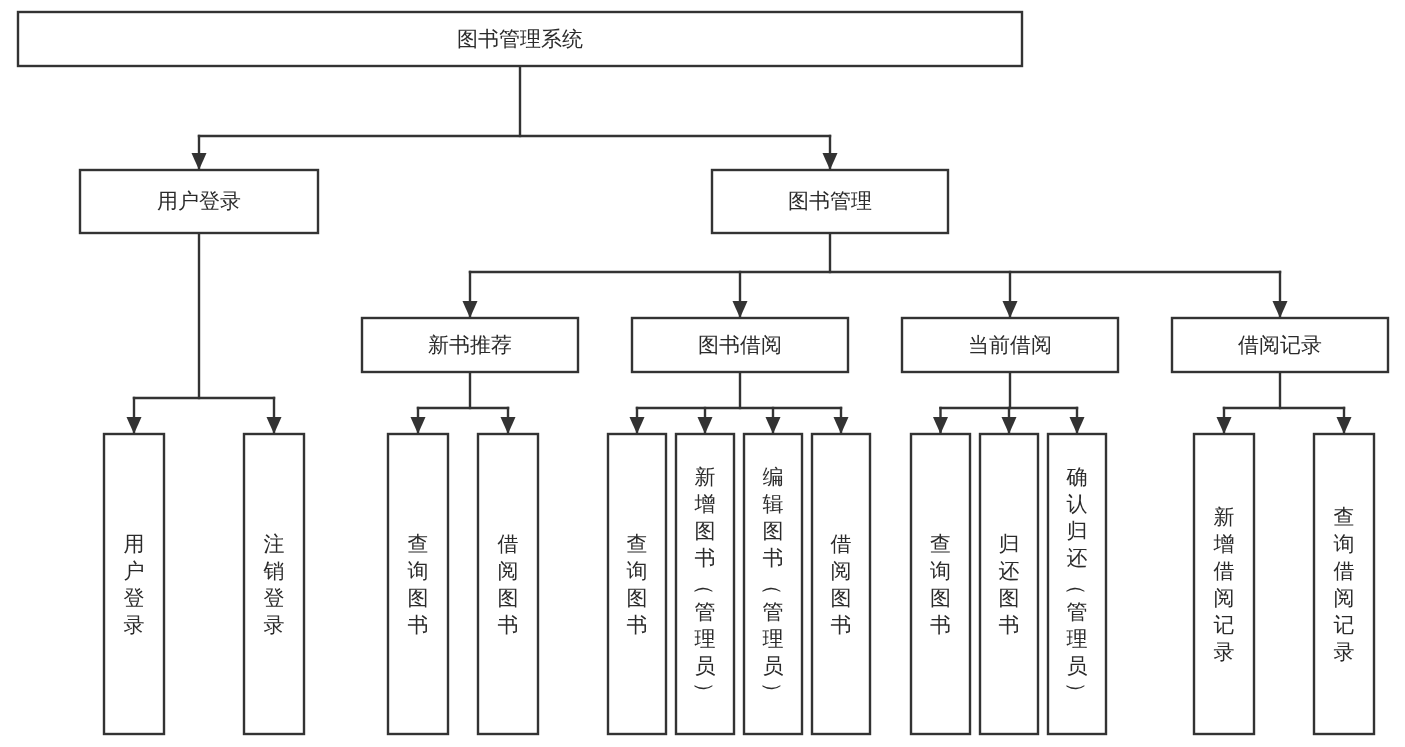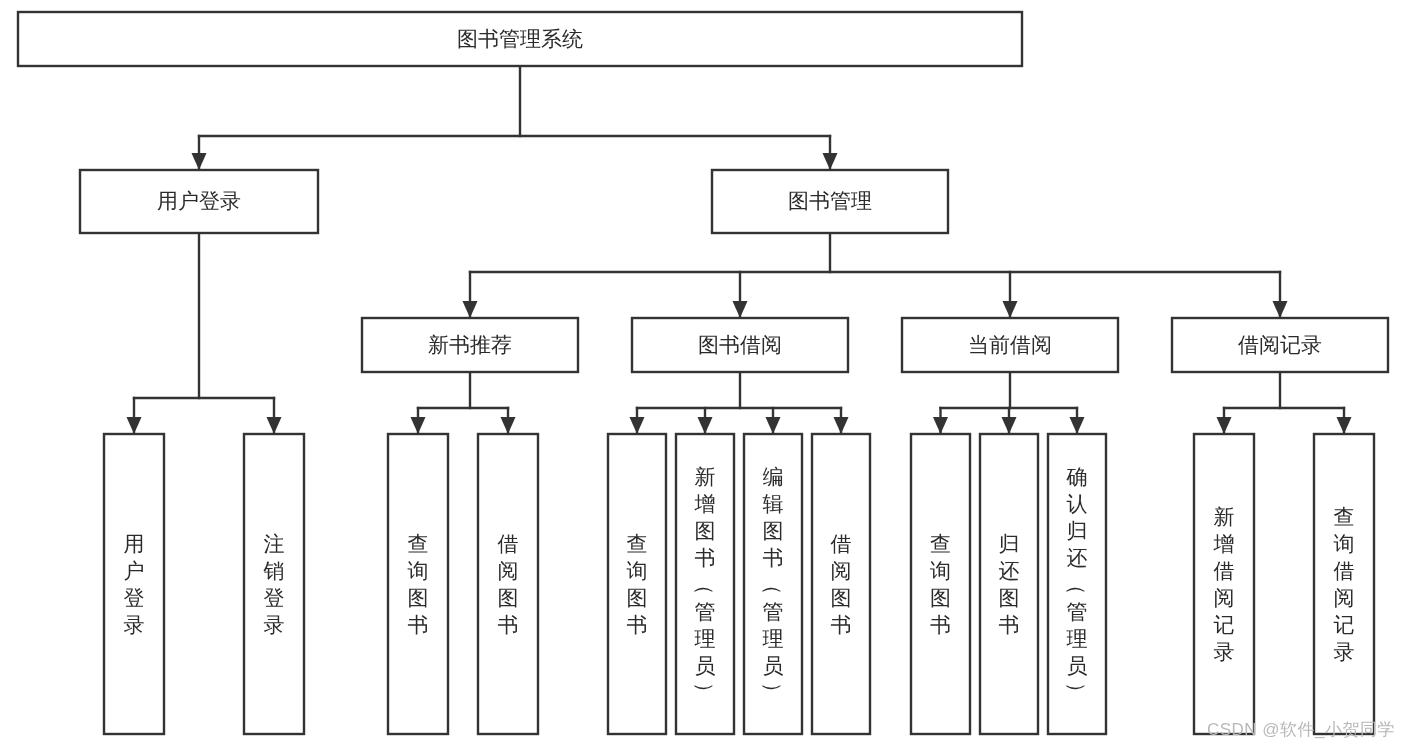--- a/index.html
+++ b/index.html
@@ -260,14 +260,13 @@
           <rect x="1314" y="434" width="60" height="300" class="node-rect"></rect>
           <text x="1344" y="524.06" class="node-label-v">查</text>
           <text x="1344" y="551.06" class="node-label-v">询</text>
           <text x="1344" y="578.06" class="node-label-v">借</text>
           <text x="1344" y="605.06" class="node-label-v">阅</text>
           <text x="1344" y="632.06" class="node-label-v">记</text>
           <text x="1344" y="659.06" class="node-label-v">录</text>
         </g>
       </g>
   </svg>
-  <div class="watermark">CSDN @软件_小贺同学</div>
 </div>
 
 </body></html>

